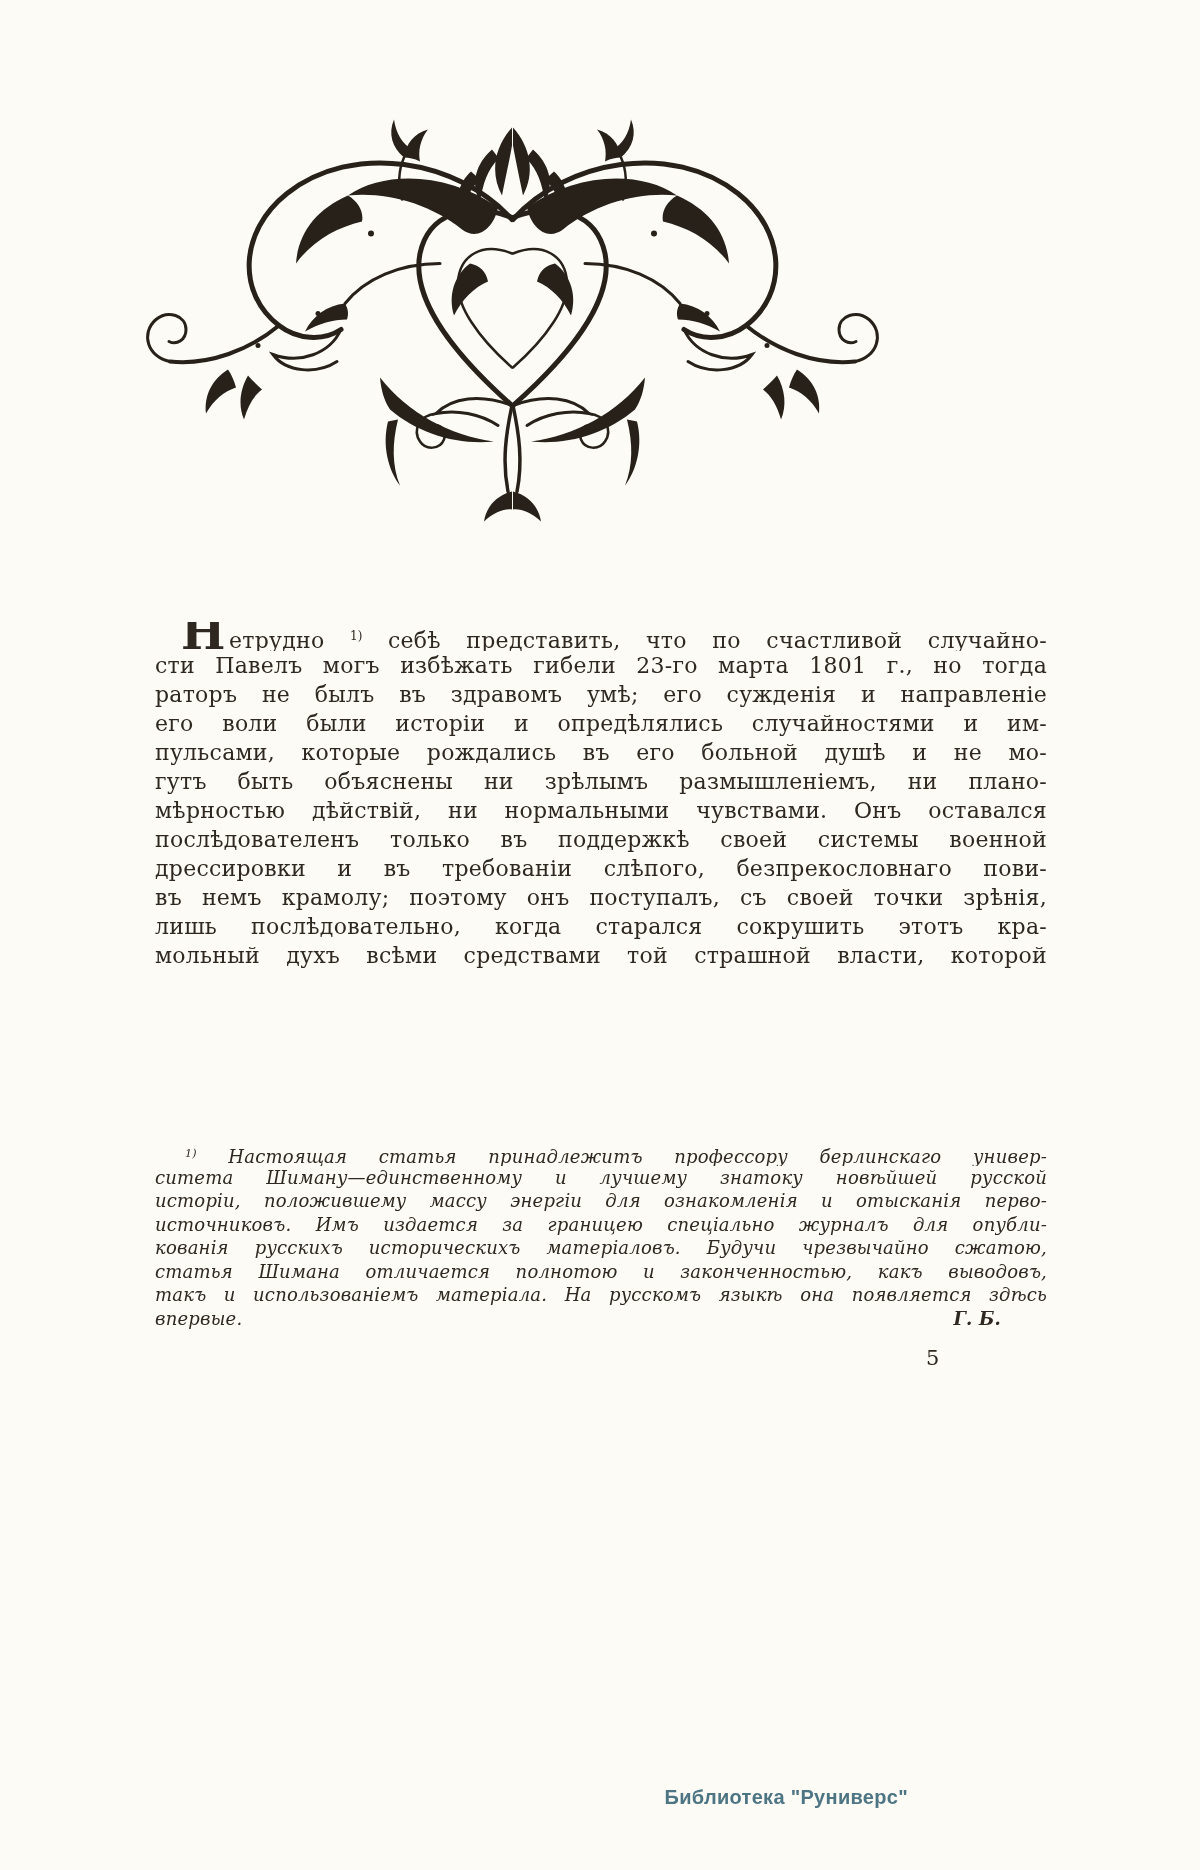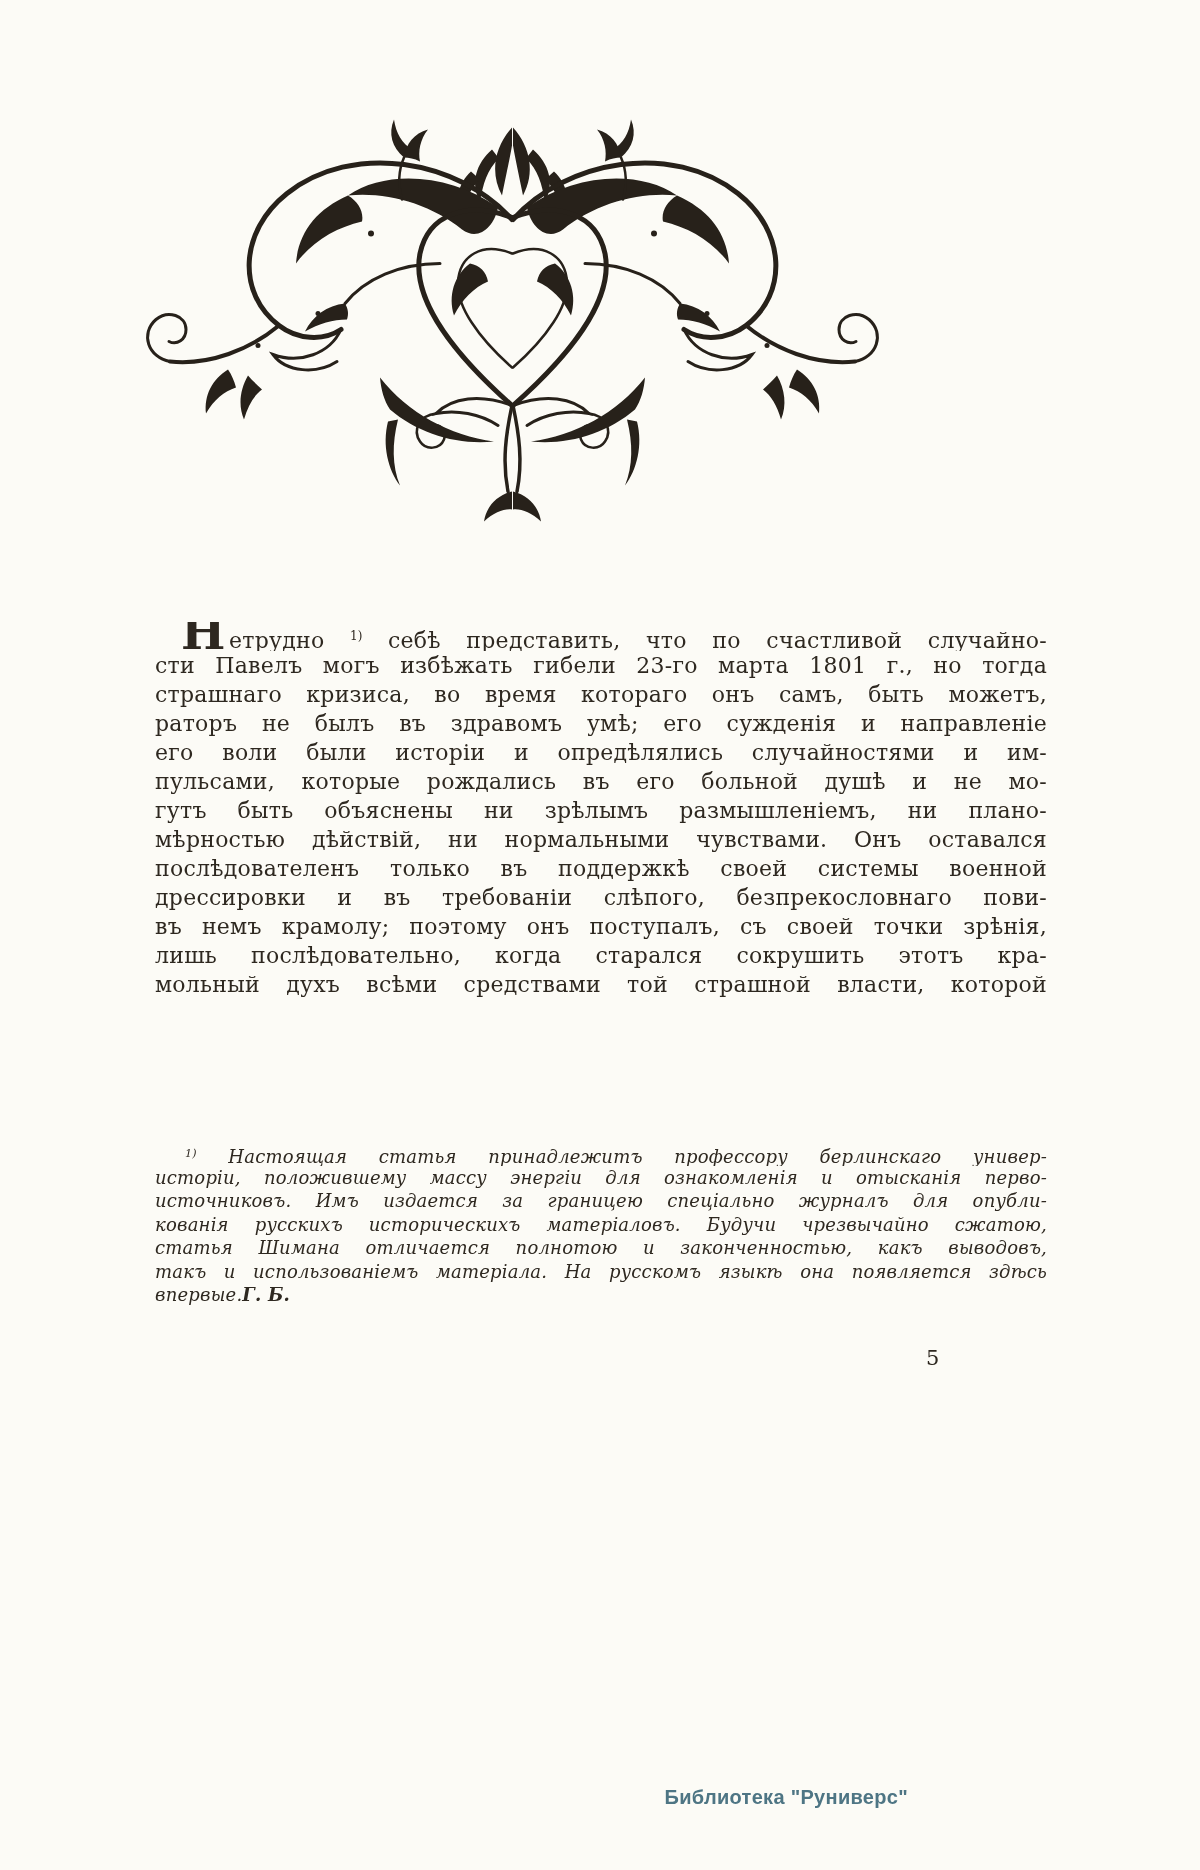--- a/index.html
+++ b/index.html
@@ -42,21 +42,21 @@
     position:absolute; left:155px; top:1142px; width:892px;
     font-size:18px; line-height:23.5px; letter-spacing:0.2px;font-style:italic;
   }
   .fnline {
     text-align:justify;
     overflow:hidden;
     height:23.5px;
   }
   .fnline::after { content:""; display:inline-block; width:100%; height:0; }
   .fnline.first { text-indent:30px; }
-  .fnline.last { display:flex; justify-content:flex-start; text-indent:0; }
+  .fnline.last { display:flex; justify-content:space-between; text-indent:0; }
   .fnline.last::after { content:none; }
   .fn-signature { font-weight:bold; padding-right:46px; }
   sup.fnmark { font-size:11px; vertical-align:6px; }
 
   
   .pagenum {
     position:absolute; left:926px; top:1346px;
     font-size:21px;
   }
 
@@ -127,21 +127,20 @@
   <div class="body-text">
     <div class="bodyline first">
       <span class="initial">Н</span><span>етрудно</span>&nbsp;<sup class="fnref">1)</sup>
       <span>себѣ представить, что по счастливой случайно-</span>
     </div>
     <div>
 
         <div class="bodyline"><span>сти Павелъ могъ избѣжать гибели 23-го марта 1801 г., но тогда</span></div>
 
 
-        <div class="bodyline"><span>страшнаго кризиса, во время котораго онъ самъ, быть можетъ,</span></div>
 
 
         <div class="bodyline"><span>раторъ не былъ въ здравомъ умѣ; его сужденія и направленіе</span></div>
 
         <div class="bodyline"><span>его воли были исторіи и опредѣлялись случайностями и им-</span></div>
 
         <div class="bodyline"><span>пульсами, которые рождались въ его больной душѣ и не мо-</span></div>
 
         <div class="bodyline"><span>гутъ быть объяснены ни зрѣлымъ размышленіемъ, ни плано-</span></div>
 
@@ -160,20 +159,21 @@
       </div>
   </div>
 
   <div class="footnote">
     <div class="fnline first">
       <sup class="fnmark">1)</sup>
       <span>Настоящая статья принадлежитъ профессору берлинскаго универ-</span>
     </div>
     <div>
 
+        <div class="fnline"><span>ситета Шиману—единственному и лучшему знатоку новѣйшей русской</span></div>
 
         <div class="fnline"><span>исторіи, положившему массу энергіи для ознакомленія и отысканія перво-</span></div>
 
         <div class="fnline"><span>источниковъ. Имъ издается за границею спеціально журналъ для опубли-</span></div>
 
         <div class="fnline"><span>кованія русскихъ историческихъ матеріаловъ. Будучи чрезвычайно сжатою,</span></div>
 
         <div class="fnline"><span>статья Шимана отличается полнотою и законченностью, какъ выводовъ,</span></div>
 
         <div class="fnline"><span>такъ и использованіемъ матеріала. На русскомъ языкѣ она появляется здѣсь</span></div>

